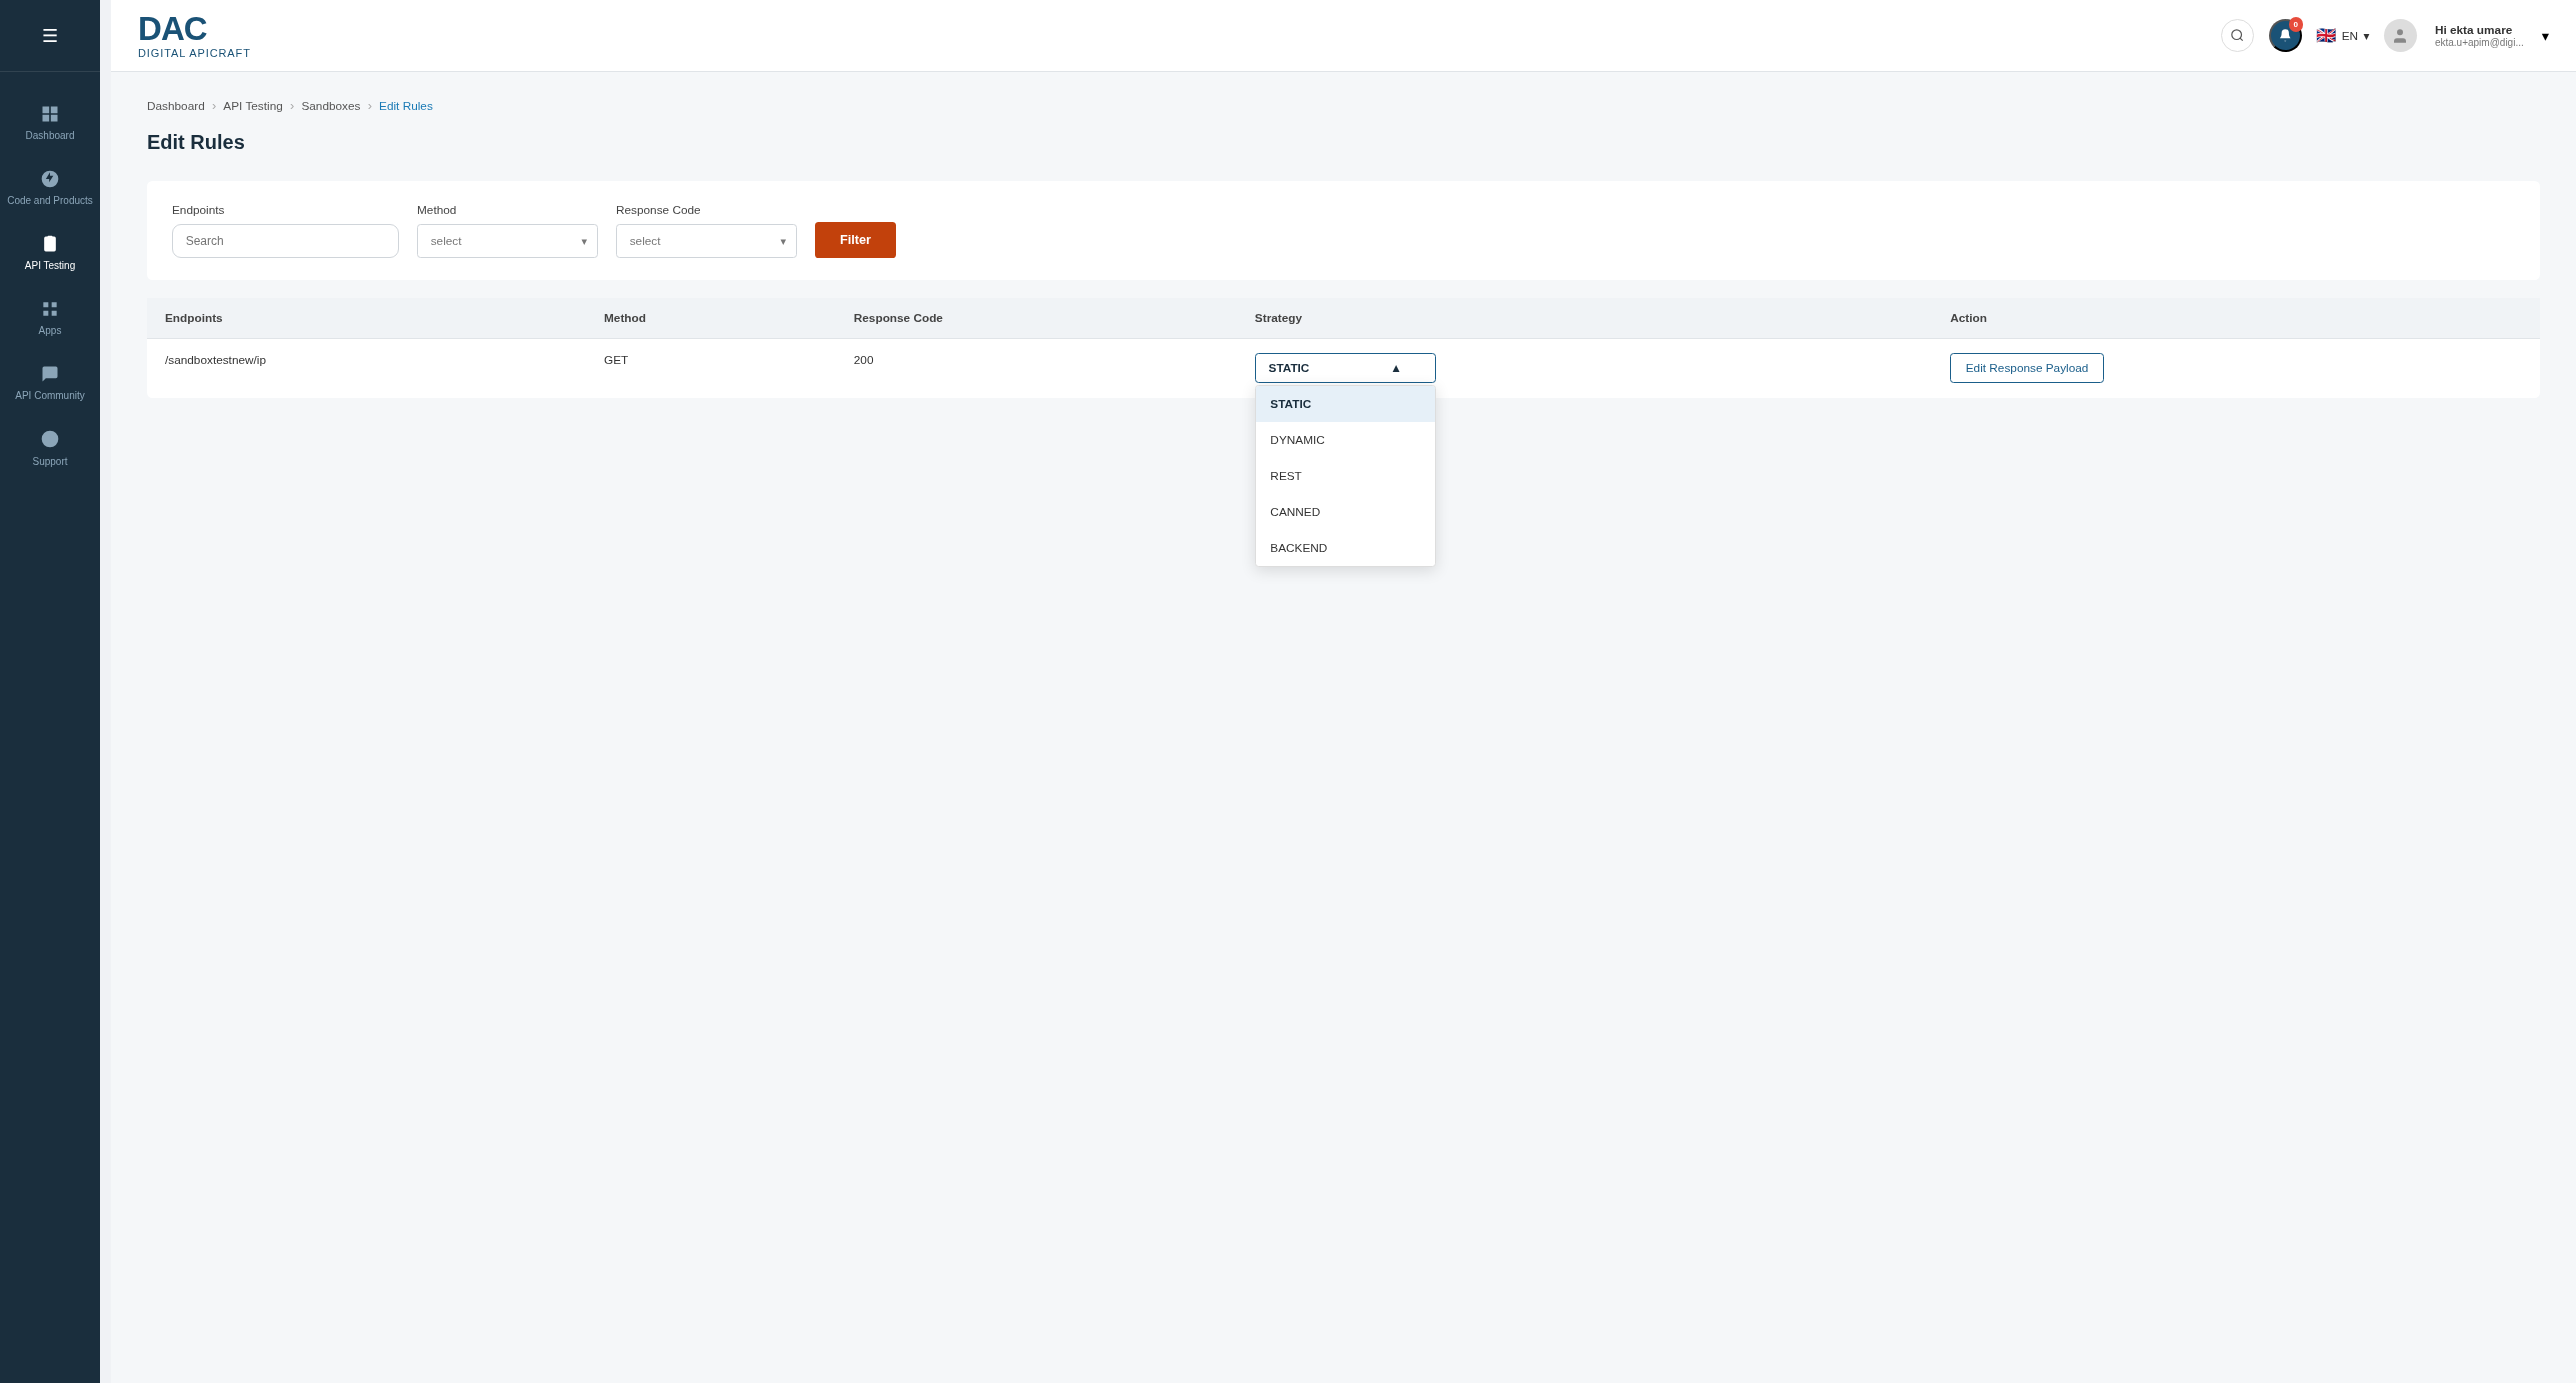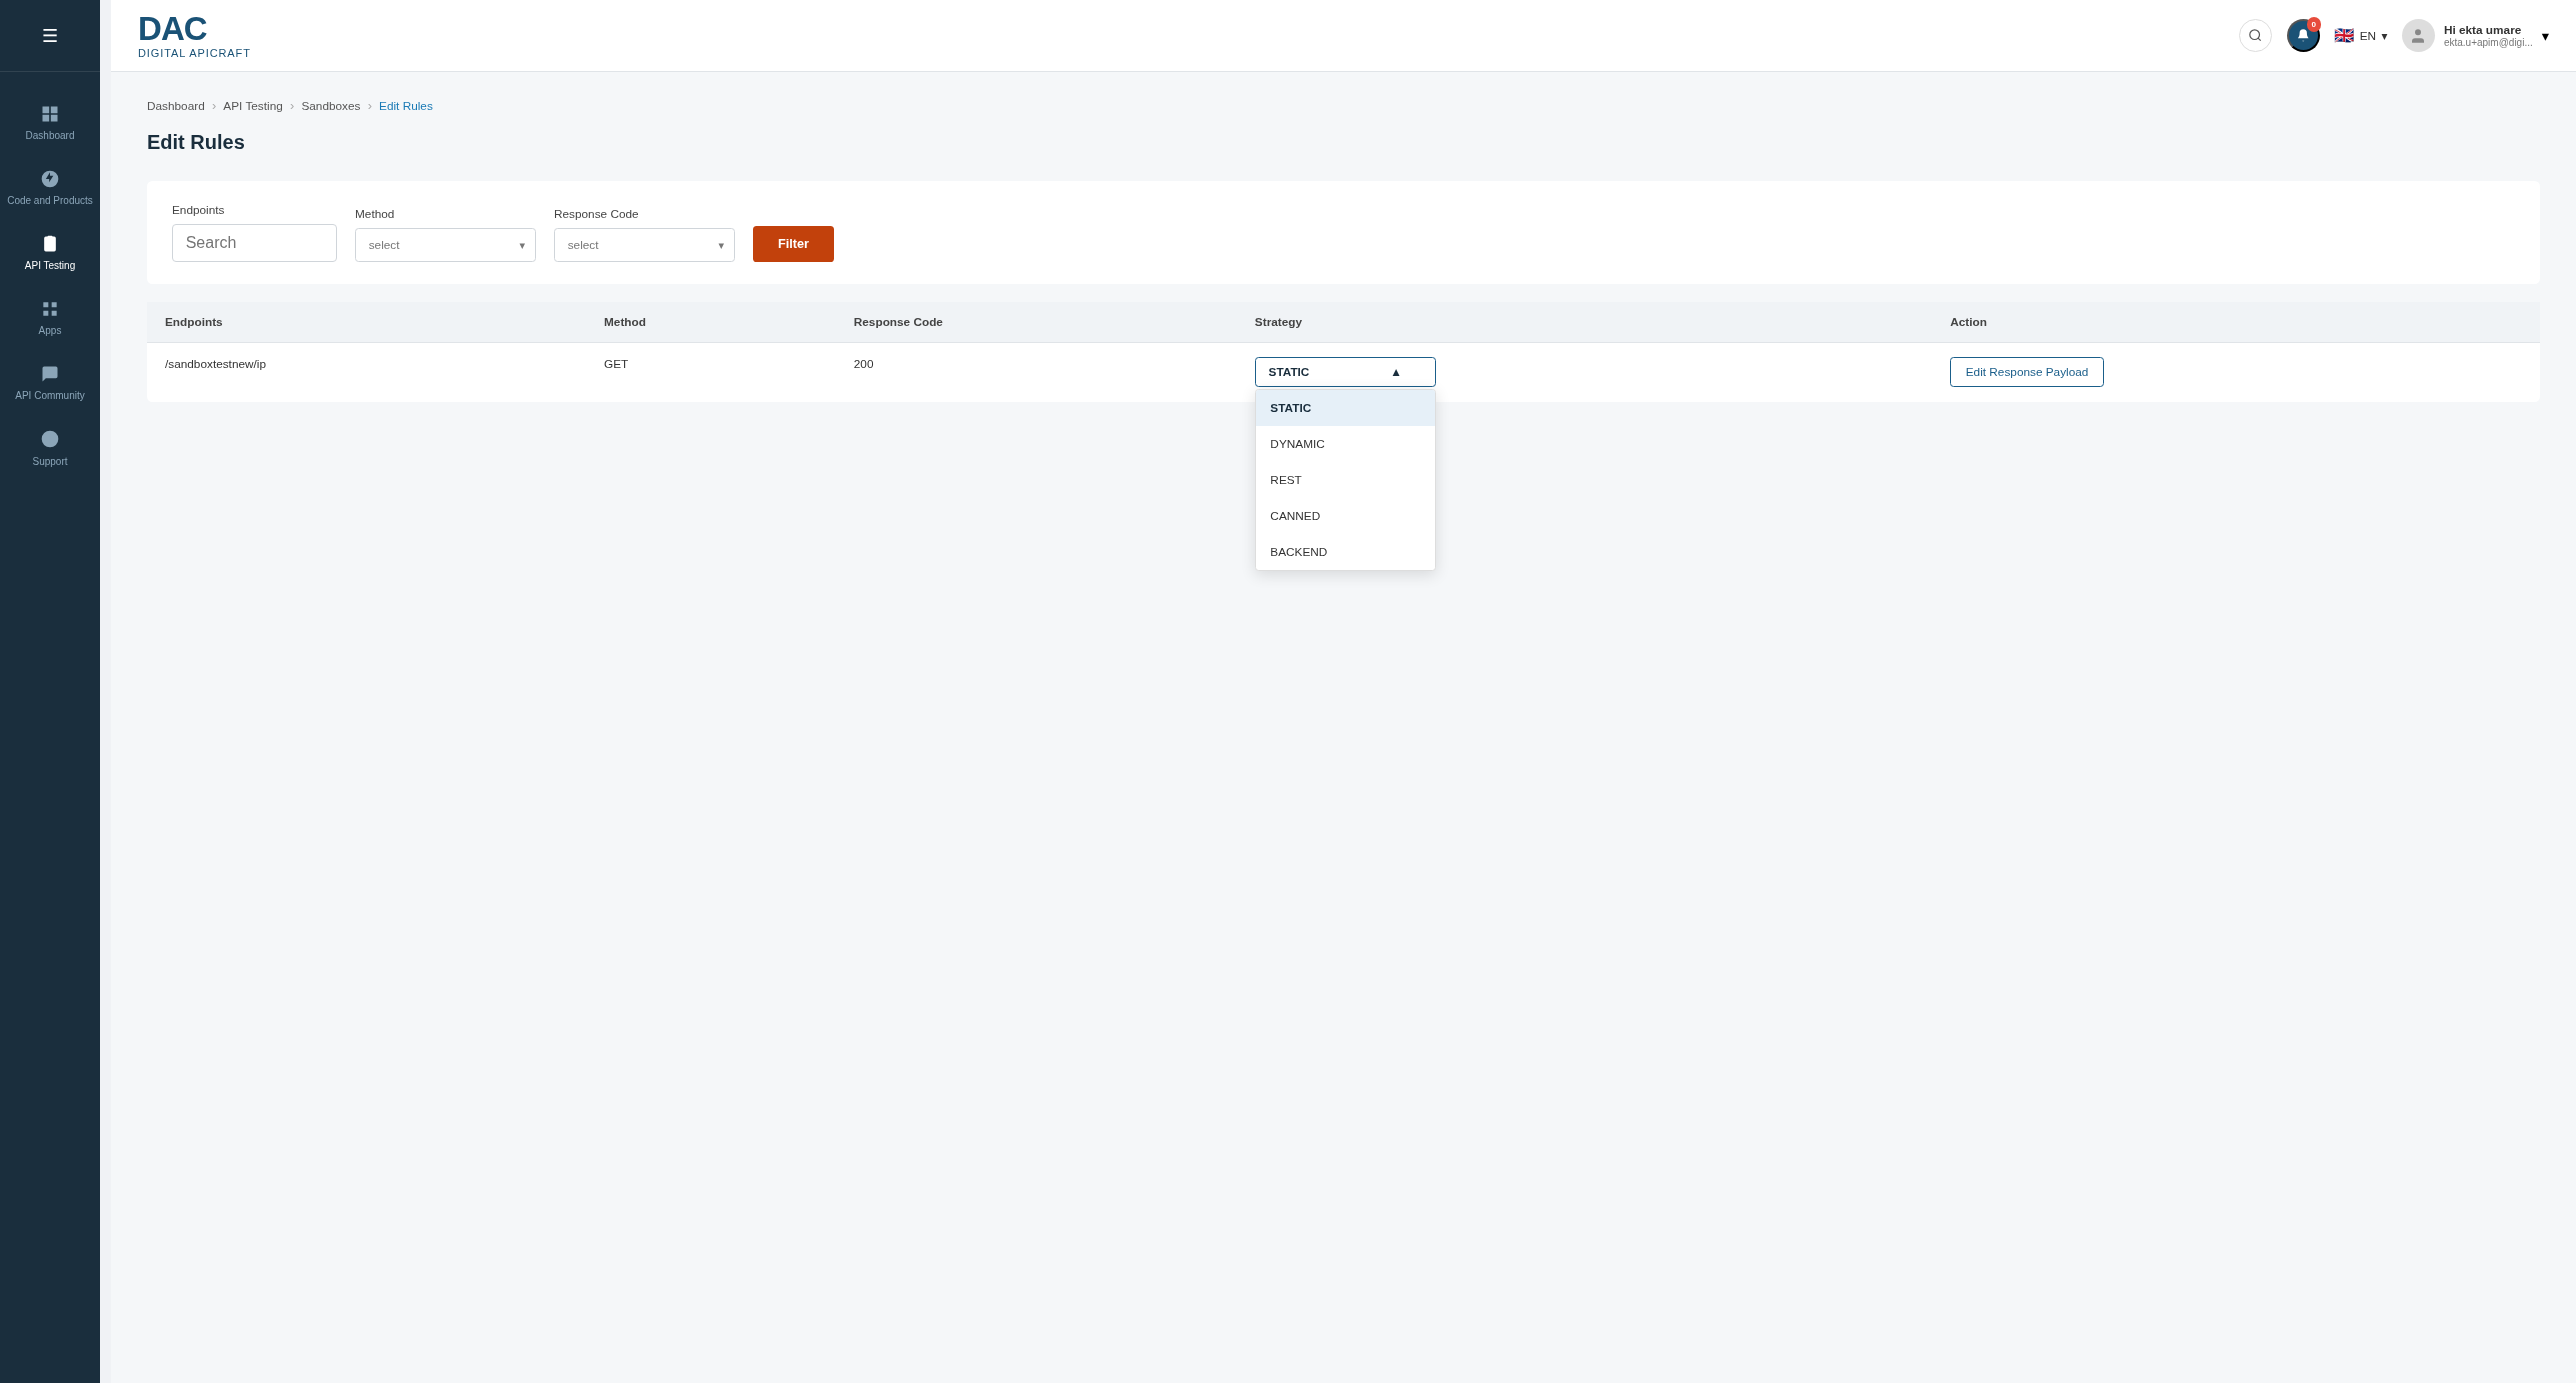--- a/index.html
+++ b/index.html
@@ -152,21 +152,21 @@
       cursor: pointer;
       font-size: 11.8px;
       color: #333;
     }
     .flag-icon {
       font-size: 16.3px;
     }
     .user-info {
       display: flex;
       align-items: center;
-      gap: 9px;
+      gap: 18px;
       cursor: pointer;
     }
     .user-avatar {
       width: 33px;
       height: 33px;
       border-radius: 50%;
       background: #ddd;
       display: flex;
       align-items: center;
       justify-content: center;
@@ -221,24 +221,24 @@
       flex-direction: column;
       gap: 7.2px;
     }
     .filter-label {
       font-size: 11.8px;
       color: #444;
       font-weight: 500;
     }
     .filter-input {
       border: 0.9px solid #d0d5da;
-      border-radius: 4px;
+      border-radius: 9px;
       padding: 9px 12.7px;
-      font-size: 16px;
-      width: 165px;
+      font-size: 12px;
+      width: 227px;
       outline: none;
       color: #333;
     }
     .filter-select-wrap {
       position: relative;
       width: 181px;
     }
     .filter-select {
       width: 100%;
       border: 0.9px solid #d0d5da;

